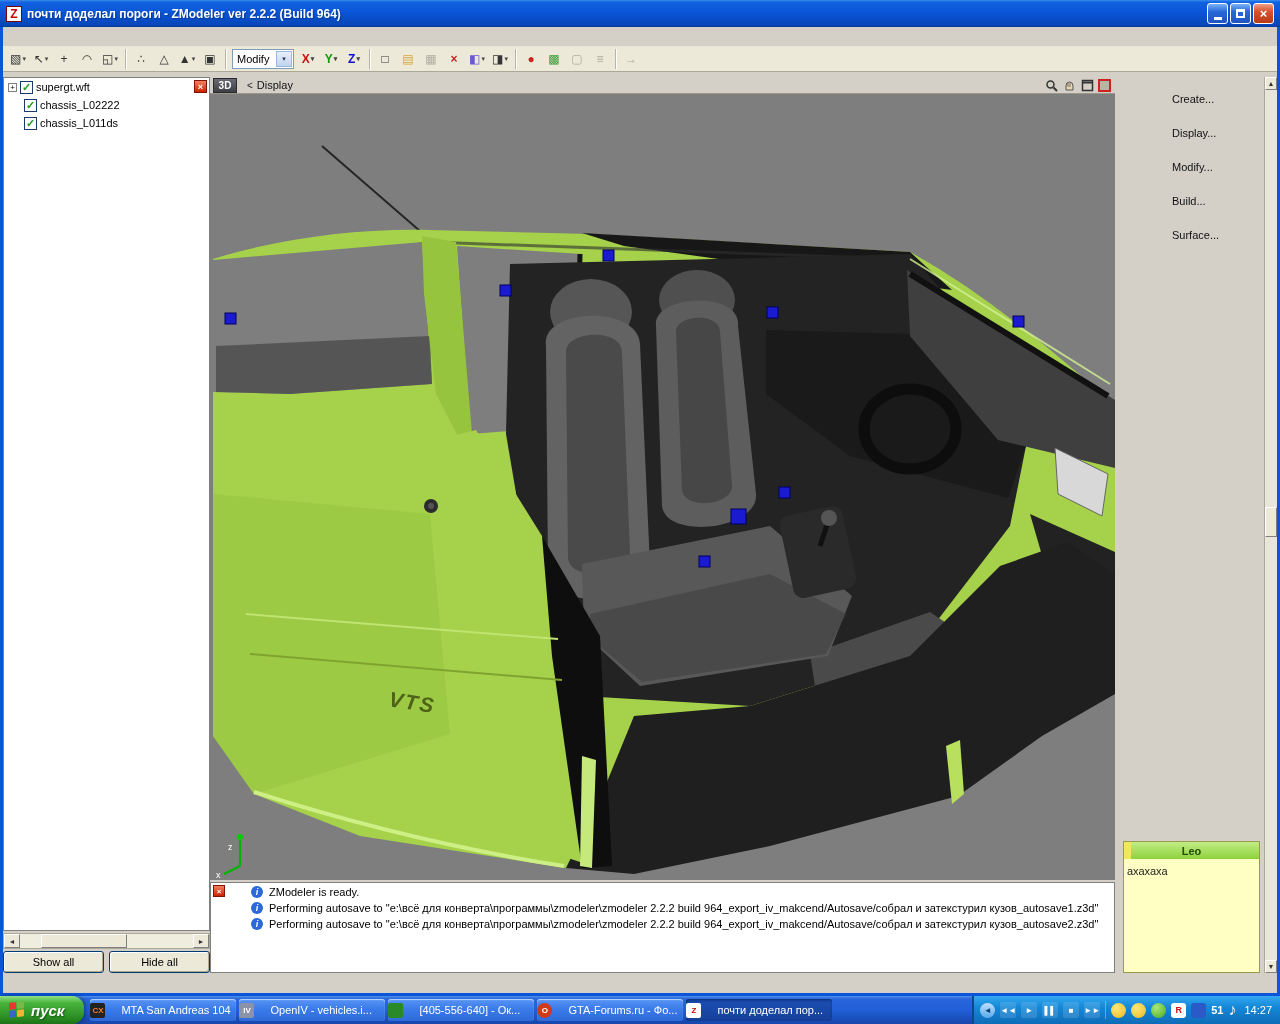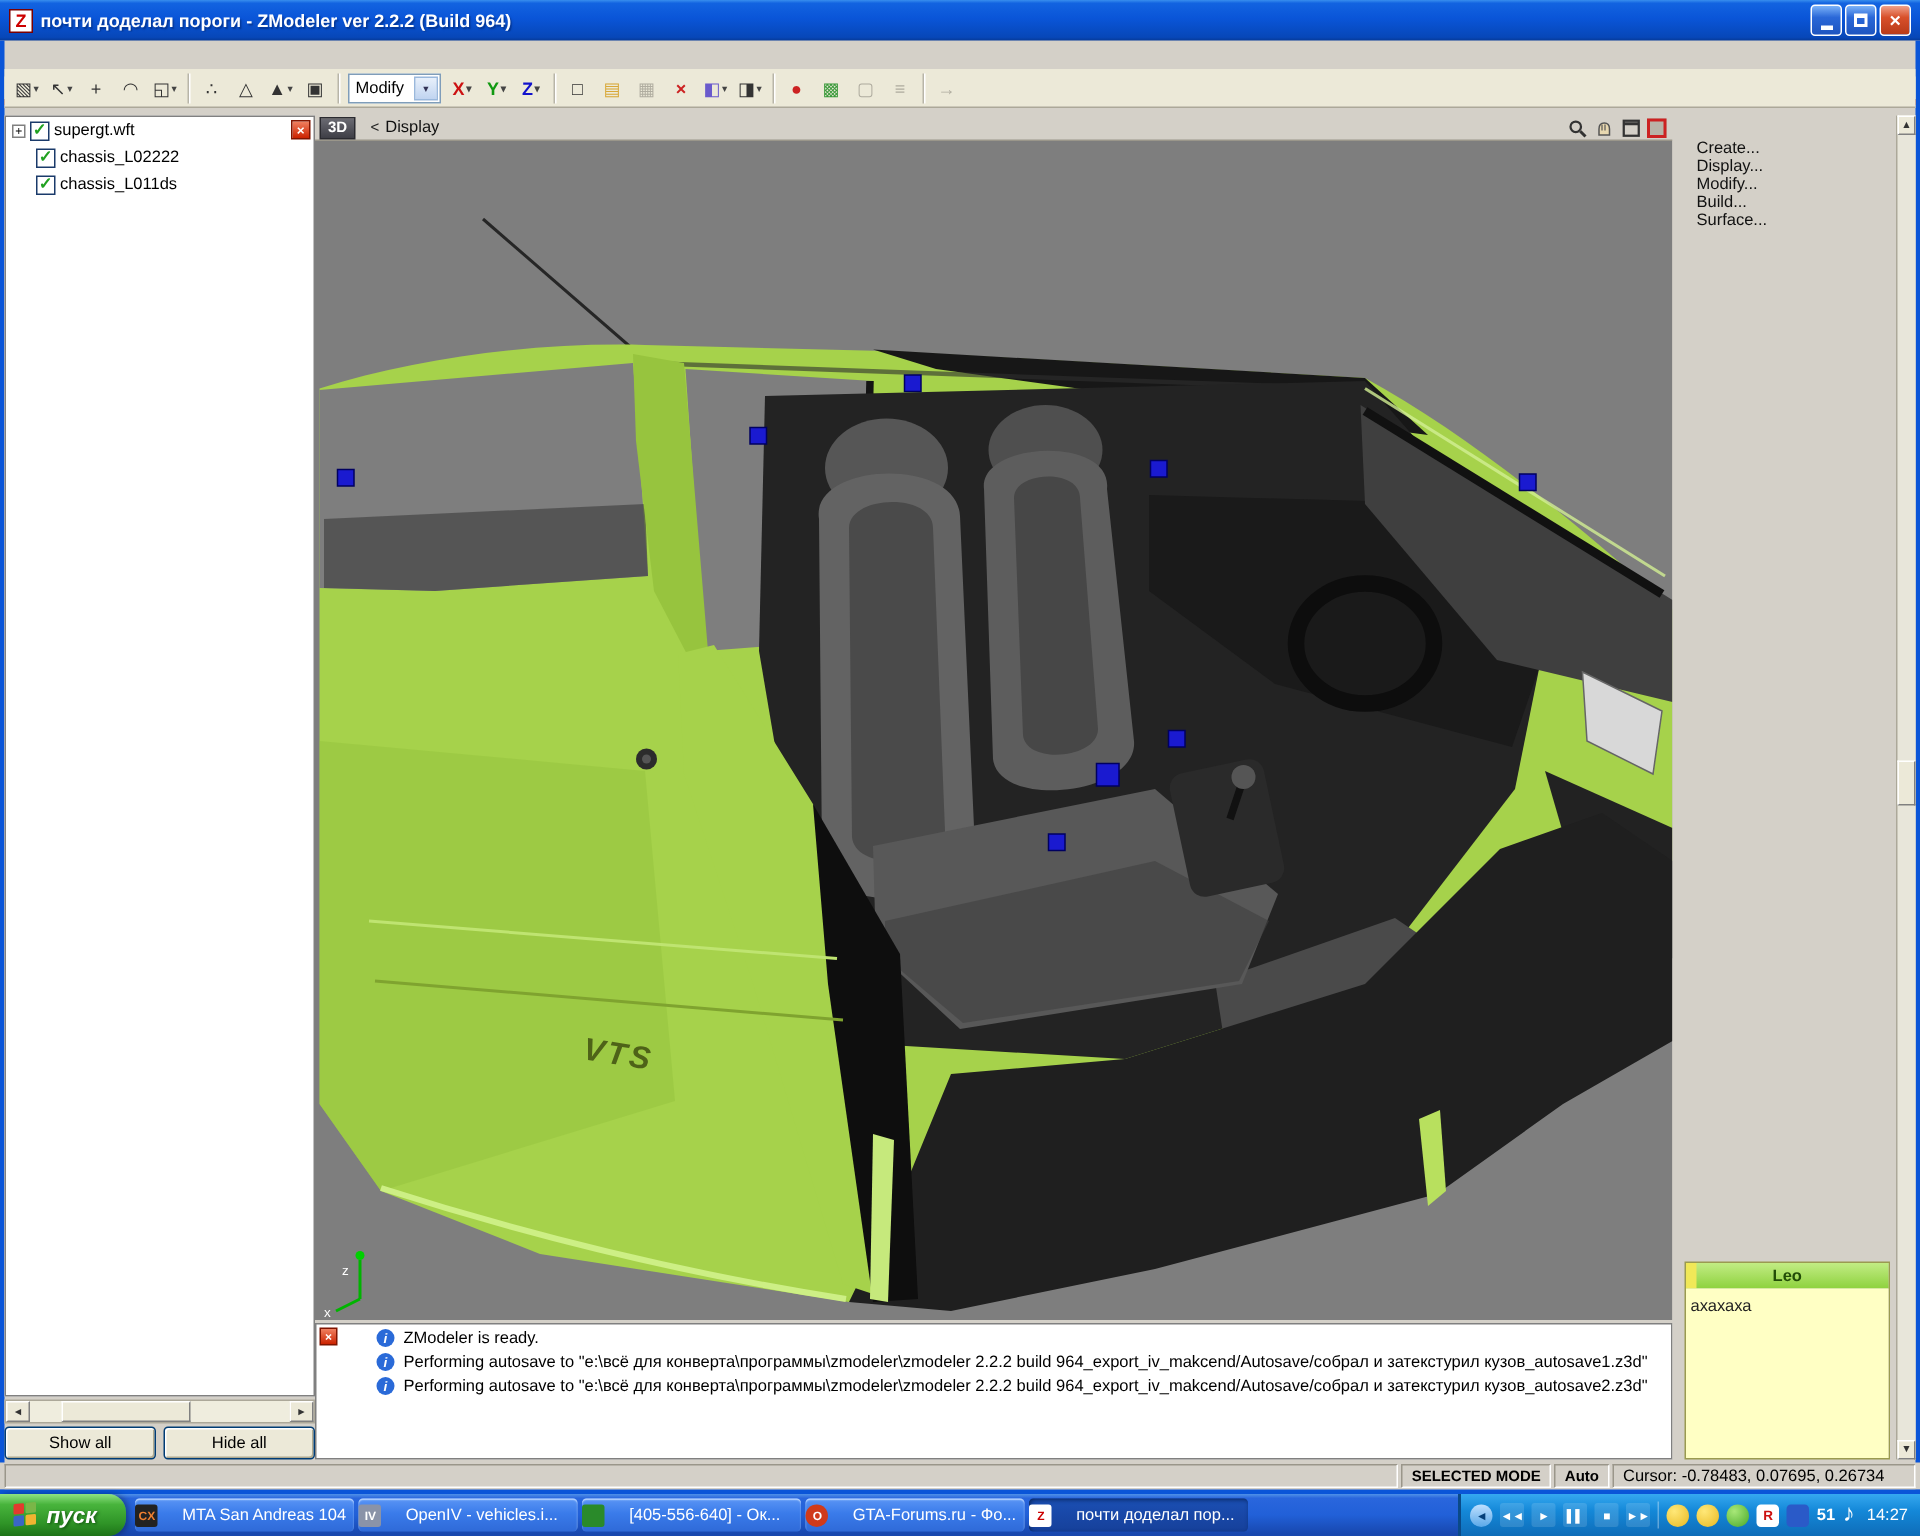--- a/index.html
+++ b/index.html
@@ -71,21 +71,21 @@
 
   
   .log-panel { position:absolute; left:210px; top:882px; width:905px; height:91px; background:#fff; border:1px solid #808080; }
   .log-close { position:absolute; left:2px; top:2px; width:12px; height:12px; background:linear-gradient(180deg,#f08060,#cc2200); border:1px solid #801400; color:#fff; font-size:8px; font-weight:bold; display:flex; align-items:center; justify-content:center; }
   .log-line { display:flex; align-items:center; gap:6px; font-size:11px; color:#000; padding-left:40px; height:15px; margin-top:1px; white-space:nowrap; }
   .log-line:first-child { margin-top:8px; }
   .info-ic { width:12px; height:12px; border-radius:50%; background:#2a6ad8; color:#fff; font-size:9px; font-style:italic; font-weight:bold; display:flex; align-items:center; justify-content:center; flex:0 0 12px; }
 
   
   .right-panel { position:absolute; left:1115px; top:77px; width:162px; height:896px; background:#d4d0c8; }
-  .rp-menu { padding-top:16px; padding-left:16px; display:flex; flex-direction:column; gap:0; }
+  .rp-menu { padding-top:16px; padding-left:16px; display:flex; flex-direction:column; gap:22px;margin-left:41px; }
   .rp-item { font-size:11px; color:#111; }
   .vscroll { position:absolute; right:0; top:0; bottom:0; width:13px; background:#e8e6da; border-left:1px solid #aca899; }
   .vscroll .scroll-btn { width:12px; height:13px; }
   .vscroll .down { position:absolute; bottom:0; }
   .vthumb { position:absolute; top:48%; height:30px; left:0; right:0; background:#ece9d8; border:1px solid; border-color:#fff #808080 #808080 #fff; }
   .note { position:absolute; left:8px; right:17px; top:764px; bottom:0; border:1px solid #9a9a50; }
   .note-header { height:17px; background:linear-gradient(180deg,#c2ec84,#8ed23e); display:flex; align-items:center; justify-content:center; font-size:11px; font-weight:bold; color:#234d08; position:relative; }
   .note-tab { position:absolute; left:0; top:0; width:7px; height:17px; background:#f0e858; }
   .note-body { position:absolute; top:17px; bottom:0; left:0; right:0; background:#ffffc4; font-size:11px; color:#222; padding:6px 3px; }
 
@@ -416,26 +416,20 @@
       </div>
       <div class="note-body">ахахаха</div>
     </div>
     <div class="vscroll">
       <div class="scroll-btn">▲</div>
       <div class="vthumb"></div>
       <div class="scroll-btn down">▼</div>
     </div>
   </div>
 
-  <div class="statusbar">
-    <div class="sb-fill"></div>
-    <div class="sb-box sb-mode">SELECTED MODE</div>
-    <div class="sb-box sb-mode">Auto</div>
-    <div class="sb-box sb-cursor">Cursor: -0.78483, 0.07695, 0.26734</div>
-  </div>
   <div class="wborder-bottom"></div>
 
   <div class="taskbar">
     <div class="start-btn">
       <span class="winflag">
         <span style="background:#e23a2e"></span>
           <span style="background:#7ab648"></span>
           <span style="background:#3a66c6"></span>
           <span style="background:#f0b431"></span>
       </span>

